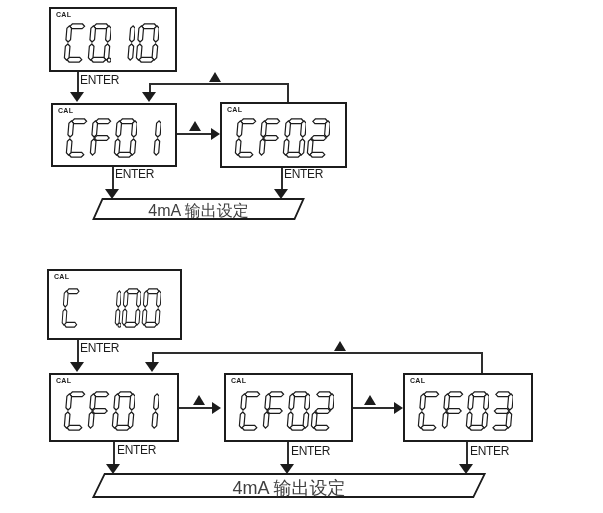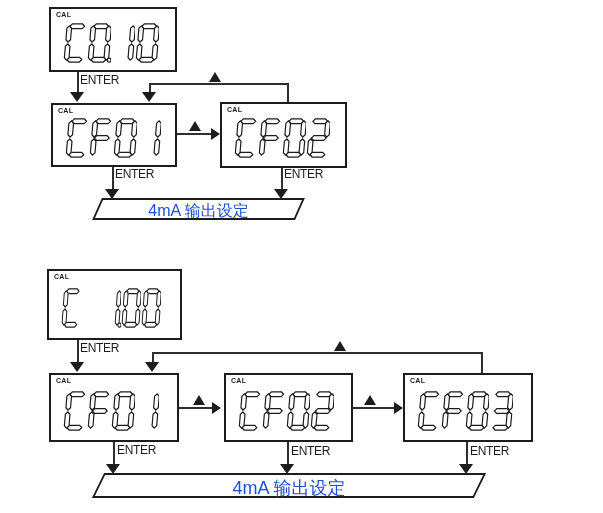--- a/index.html
+++ b/index.html
@@ -26,21 +26,21 @@
   .ut { position:absolute; width:0; height:0;
         border-left:6.5px solid transparent; border-right:6.5px solid transparent;
         border-bottom:10px solid #1c1c1c; }
 
   .enter { position:absolute; font-size:12px; letter-spacing:-.3px; color:#1c1c1c;
            line-height:12px; }
 
   .para { position:absolute; background:#fff; border:2px solid #1c1c1c; }
   #para0 { left:97px;  top:198px; width:203px; height:22px; transform:skewX(-24deg); }
   #para1 { left:98px;  top:473px; width:382px; height:25px; transform:skewX(-26deg); }
-  .para-label { position:absolute; text-align:center; color:#1d4ed8; }
+  .para-label { position:absolute; text-align:center; color:#404040; }
   #plabel0 { left:97px; top:201px; width:203px; font-size:16px; }
   #plabel1 { left:98px; top:476px; width:382px; font-size:18px; }
 </style>
 </head>
 <body>
 
 <div id="canvas">
 
   <div class="disp" style="left:49px;top:7px;width:128px;height:65px">
     <span class="cal">CAL</span>

